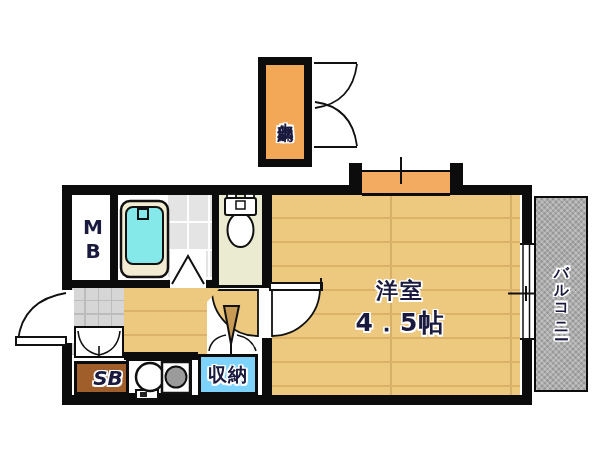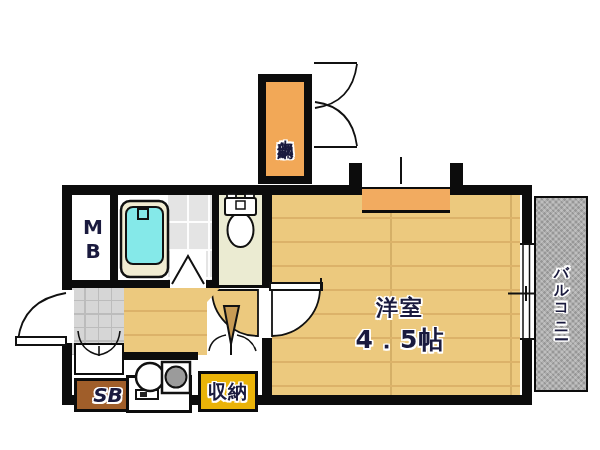--- a/index.html
+++ b/index.html
@@ -1,18 +1,18 @@
 <!DOCTYPE html>
 <html><head>
 <meta charset="utf-8">
 <style>
   html,body{margin:0;padding:0;background:#fff;}
   #stage{position:relative;width:600px;height:450px;background:#fff;overflow:hidden;
          font-family:"DejaVu Sans","Liberation Sans",sans-serif;}
-  .abs{position:absolute;margin-top:17px;}
+  .abs{position:absolute;}
   
   .wall{position:absolute;background:#0c0c0c;}
   #unit-frame{position:absolute;left:62px;top:185px;width:470px;height:220px;
               border:10px solid #0c0c0c;box-sizing:border-box;background:transparent;z-index:10;}
   .gap{position:absolute;background:#ffffff;z-index:15;}
   
   .floor{position:absolute;z-index:5;}
   .wood{background:#ecc97e;
         background-image:repeating-linear-gradient(to bottom,rgba(0,0,0,0) 0 22px,#dcb269 22px 24px),
                          repeating-linear-gradient(to right,rgba(0,0,0,0) 0 118px,rgba(170,128,60,.35) 118px 120px);}
@@ -77,21 +77,21 @@
   <div class="abs" style="left:362px;top:170px;width:88px;height:2px;background:#0c0c0c;z-index:16;"></div>
   <div class="abs" style="left:362px;top:193px;width:88px;height:2.5px;background:#0c0c0c;z-index:16;"></div>
   <div class="wall" style="left:349px;top:163px;width:13px;height:32px;z-index:16;"></div>
   <div class="wall" style="left:450px;top:163px;width:13px;height:32px;z-index:16;"></div>
 
   <div class="abs" style="left:74px;top:326px;width:50px;height:32px;background:#fff;border:2px solid #0c0c0c;box-sizing:border-box;z-index:14;"></div>
   <div class="abs center" style="left:74px;top:361px;width:68px;height:34px;background:#a05e2a;border:3px solid #0c0c0c;box-sizing:border-box;z-index:14;">
       <span class="lbl" style="position:static;font-size:20px;font-style:italic;">SB</span>
   </div>
   <div class="abs" style="left:126px;top:358px;width:66px;height:38px;background:#fff;border:3px solid #0c0c0c;box-sizing:border-box;z-index:14;"></div>
-  <div class="abs center" style="left:198px;top:354px;width:60px;height:41px;background:#eab308;border:3px solid #0c0c0c;box-sizing:border-box;z-index:14;">
+  <div class="abs center" style="left:198px;top:354px;width:60px;height:41px;background:#7dd3fc;border:3px solid #0c0c0c;box-sizing:border-box;z-index:14;">
       <span class="lbl" style="position:static;font-size:19px;letter-spacing:1px;">収納</span>
   </div>
 
   <div class="lbl vtext center" style="left:76px;top:216px;width:34px;height:46px;font-size:20px;letter-spacing:0;text-orientation:upright;">MB</div>
 
   <div id="room-label" class="abs" style="left:300px;top:276px;width:200px;z-index:25;">
       <span class="lbl" style="position:static;font-size:22px;letter-spacing:2px;">洋室</span>
       <span class="lbl" style="position:static;font-size:25px;letter-spacing:1px;">4．5帖</span>
   </div>
 

